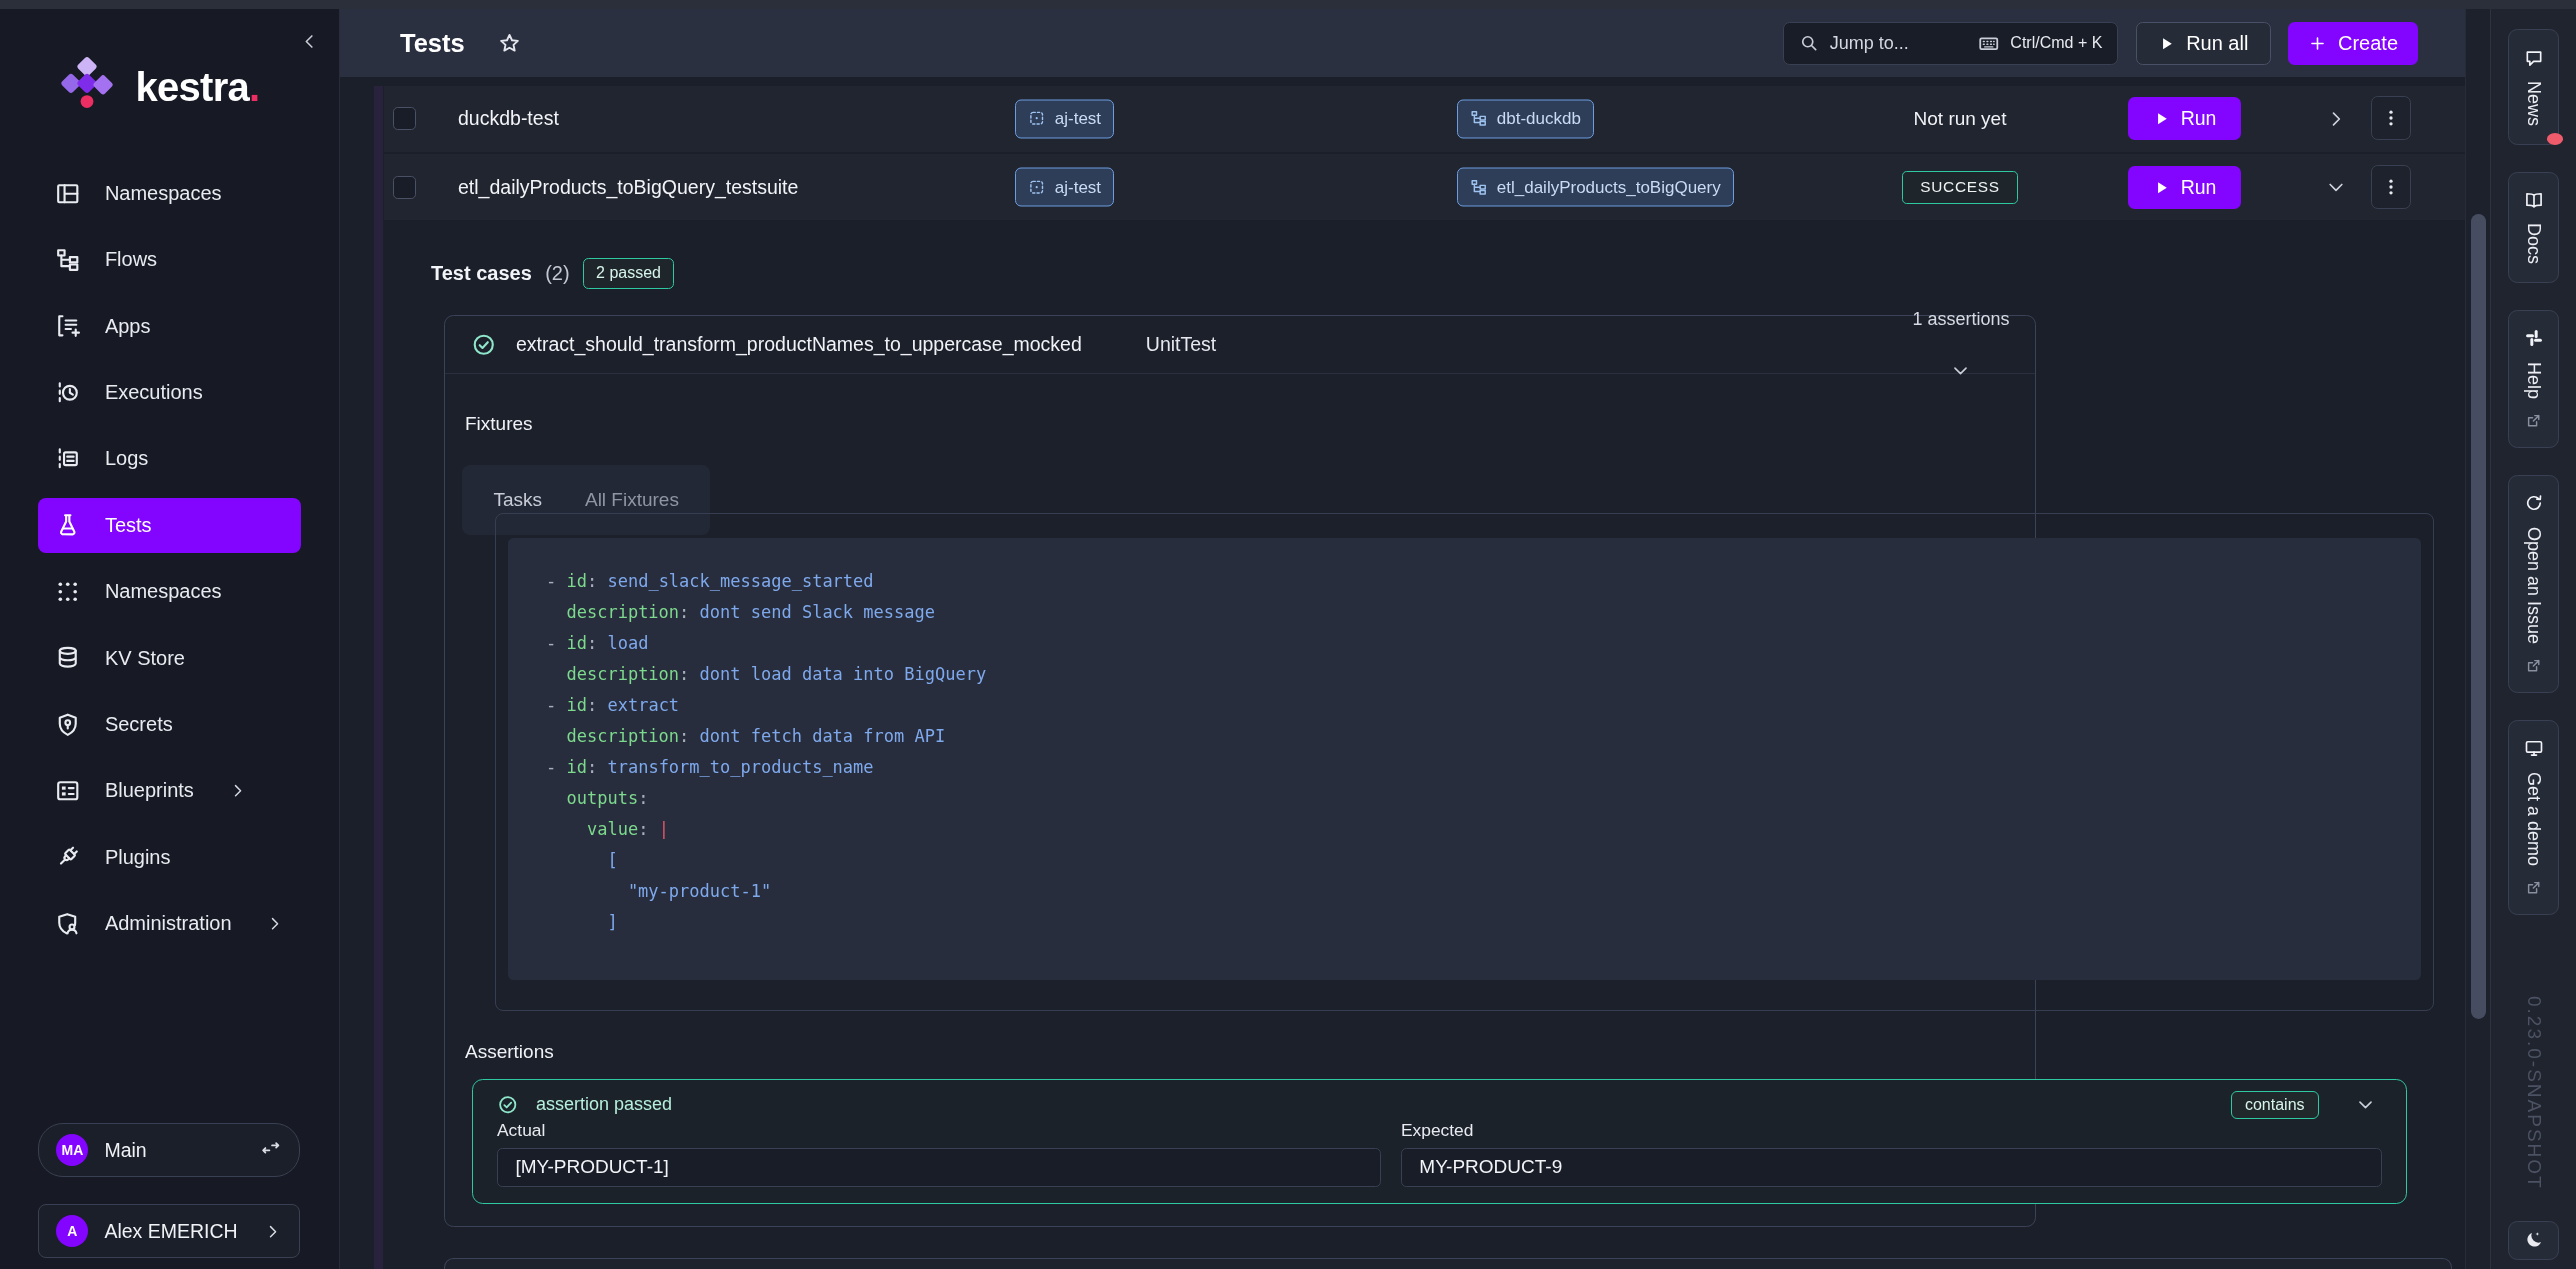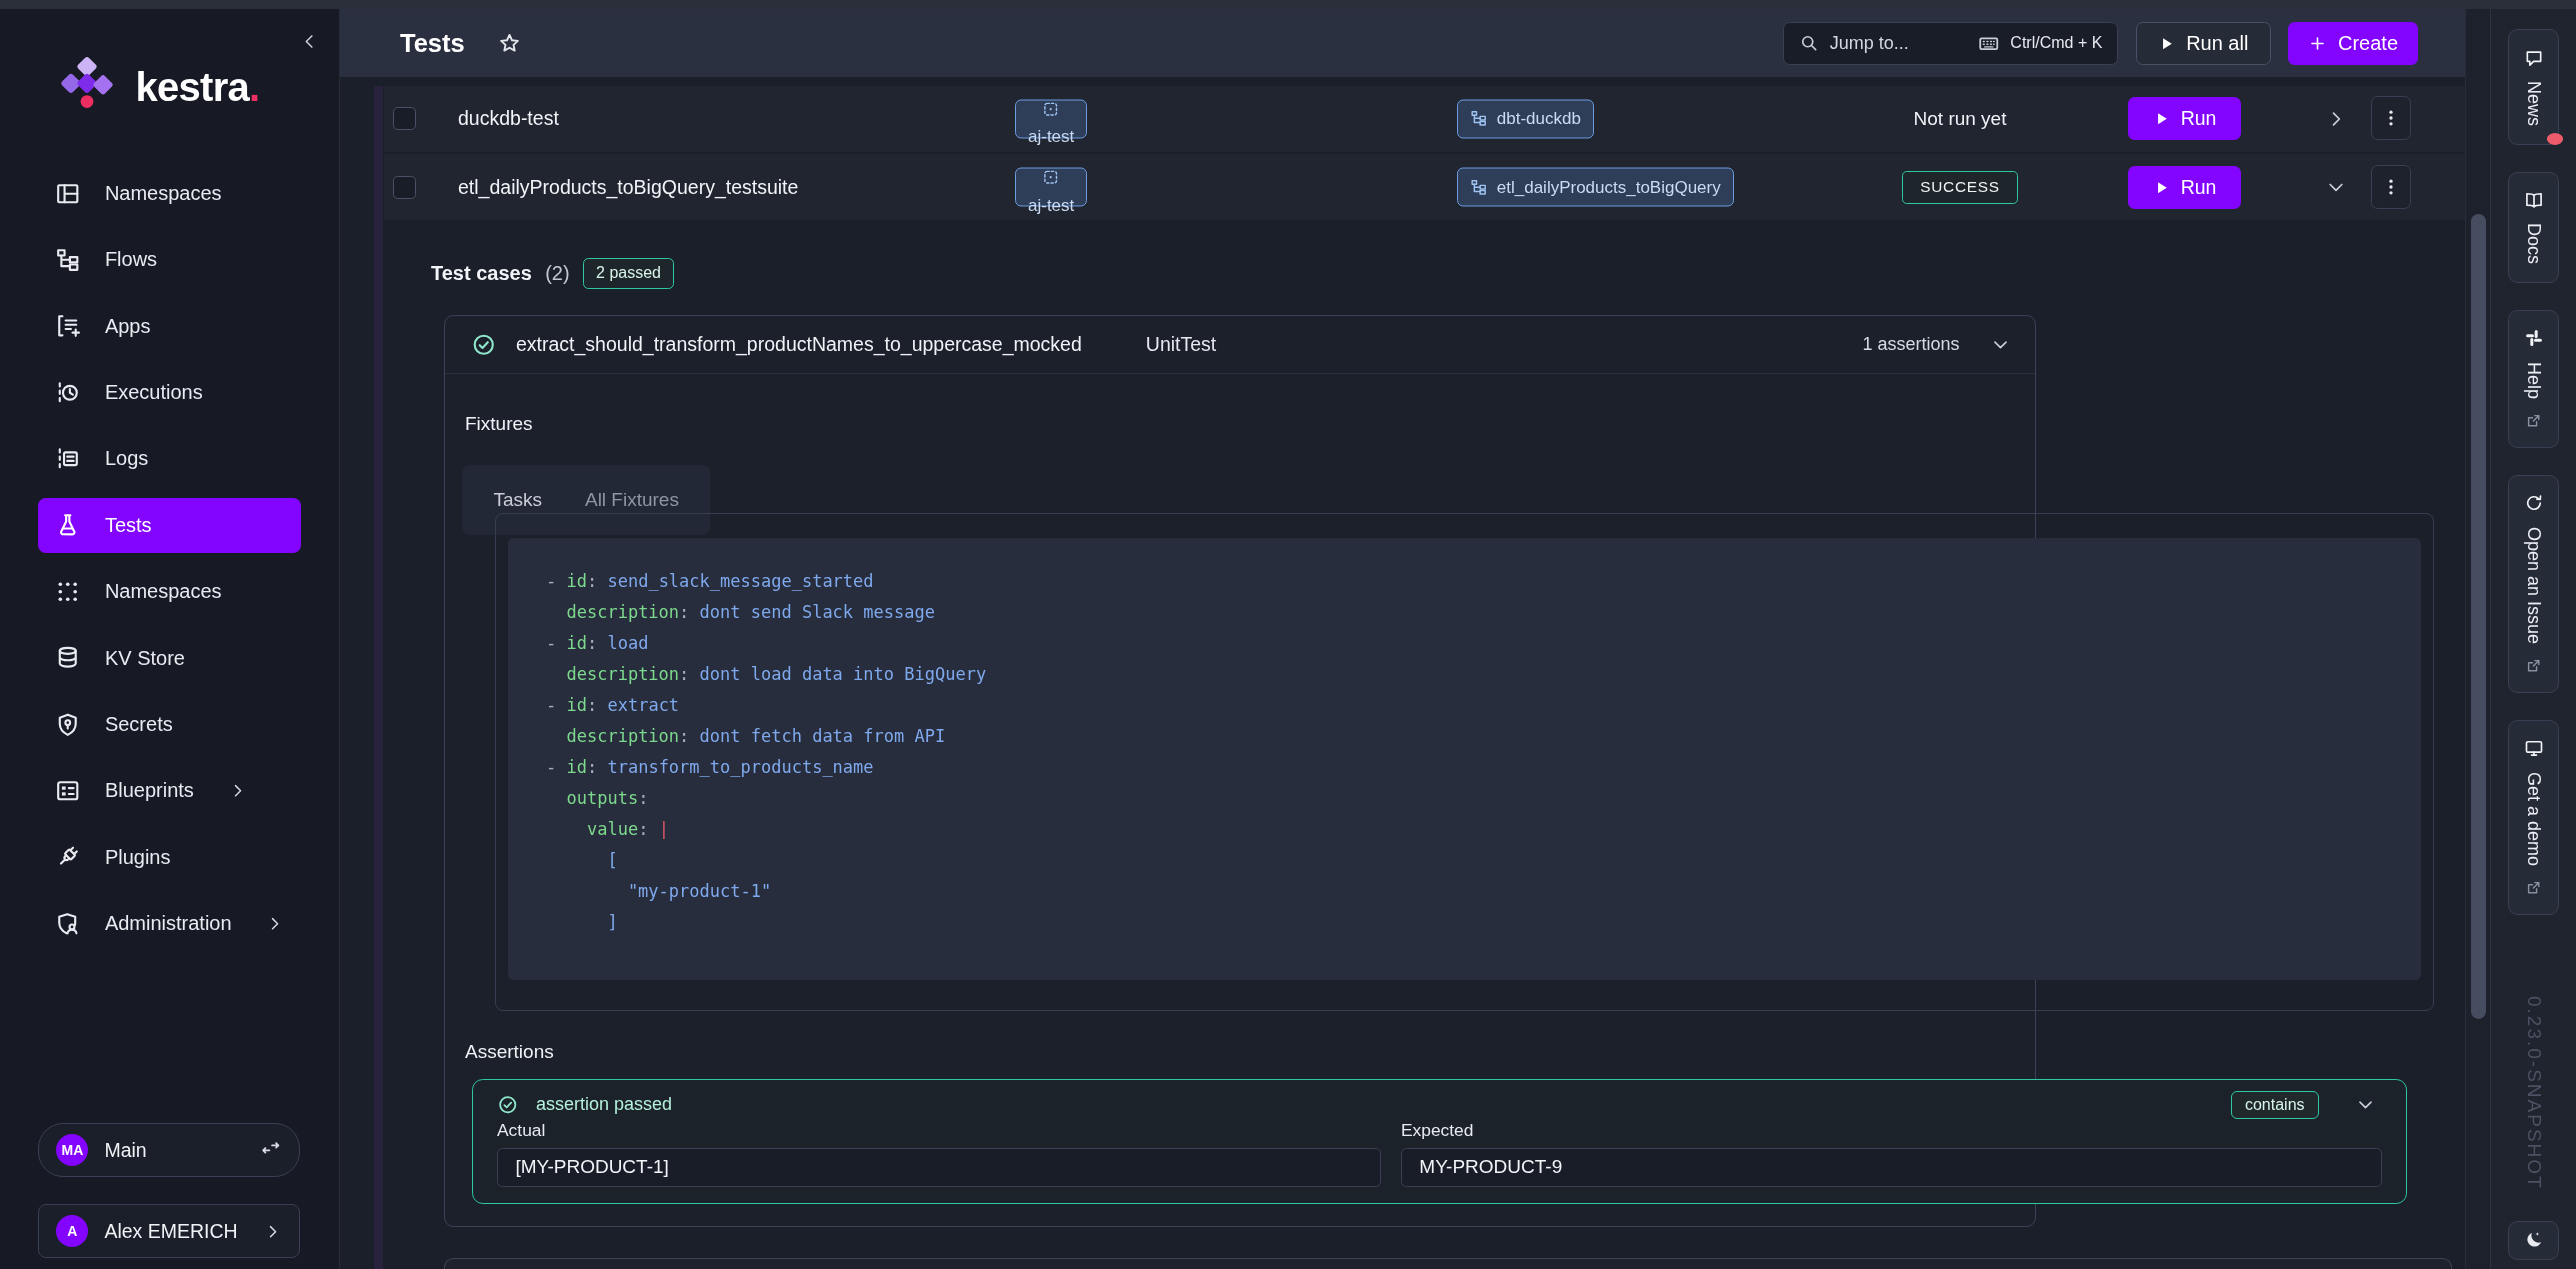--- a/index.html
+++ b/index.html
@@ -56,21 +56,21 @@
   .rows { position:absolute; left:44px; top:8.7px; right:0; }
   .row { position:relative; height:66px; background:#21252F; margin-bottom:2.7px; }
   .cb { position:absolute; left:9.4px; top:21.5px; width:23px; height:23px; border:1.3px solid #4A5166;
         border-radius:4.7px; background:#191D27; cursor:pointer; }
   .row-name { position:absolute; left:74px; top:0; height:100%; display:flex; align-items:center;
               font-size:19.5px; color:#F3F4F8; }
   .pill { position:absolute; top:50%; transform:translateY(-50%); height:39px; border:1.3px solid #6D9DE0;
           border-radius:6px; background:#2E3E59; color:#C9DBF4; font-size:17px; display:flex; align-items:center;
           gap:9.4px; padding:0 12px; cursor:pointer; white-space:nowrap; }
   .pill .icon { color:#9FC3F0; }
-  .pill-ns { left:631px;flex-direction:column; } .pill-flow { left:1073px; }
+  .pill-ns { left:631px; } .pill-flow { left:1073px; }
   .status { position:absolute; left:1462px; top:0; width:228px; height:100%; display:flex;
             align-items:center; justify-content:center; font-size:19px; color:#F0F2F6; }
   .badge-success { border:1.3px solid #2EC9A0; background:#1F262B; color:#EEF3F2; border-radius:4.7px;
                    padding:6.7px 17.4px; font-size:15.4px; letter-spacing:0.7px; }
   .btn-run { position:absolute; left:1744px; top:11.4px; width:113px; height:43px; background:#8405FF;
              border-radius:6.7px; display:flex; align-items:center; justify-content:center; gap:10.7px;
              font-size:19.5px; color:#fff; cursor:pointer; }
   .row-chevron { position:absolute; left:1942px; top:50%; transform:translateY(-50%); color:#CED3DC; cursor:pointer; }
   .kebab { position:absolute; left:1987px; top:10.7px; width:40px; height:44px; border:1.3px solid #3A4053;
            border-radius:6.7px; background:#1E222C; display:flex; align-items:center; justify-content:center;
@@ -83,21 +83,21 @@
                  padding:5.4px 12px; font-size:16px; }
 
   .case-card { position:absolute; left:104px; top:238px; width:1592px; height:912px; border:1.3px solid #3C4257;
                border-radius:9.4px; background:#1C202B; }
   .case-header { height:58px; display:flex; align-items:center; padding:0 25.5px; gap:20px;
                  border-bottom:1.3px solid #2B3040; }
   .case-check { color:#8FE7CB; }
   .case-name { font-size:19.5px; color:#F0F2F6; }
   .case-type { font-size:19.5px; color:#E6E8EE; margin-left:44px; }
   .case-spacer { flex:1; }
-  .case-assertions { font-size:18px; color:#D6DAE3; cursor:pointer; display:flex; align-items:center; gap:31px; }
+  .case-assertions { font-size:18px; color:#D6DAE3; cursor:pointer; display:flex; align-items:center; gap:31px;flex-direction:column; }
   .case-assertions .icon { color:#C9CED9; }
 
   .fixtures-label { position:absolute; left:20px; top:97px; font-size:19px; color:#F0F2F6; }
   .tabs { position:absolute; left:17.4px; top:149px; height:70px; background:#232836; border-radius:8px;
           display:flex; align-items:center; padding:0 31px; gap:43px; }
   .tab { font-size:19px; color:#8F95A3; cursor:pointer; }
   .tab-active { color:#C8CDD8; }
 
   .fixtures-panel { position:absolute; left:50px; top:197px; width:1939px; height:498px;
                     border:1.3px solid #383E52; border-radius:8px; }

